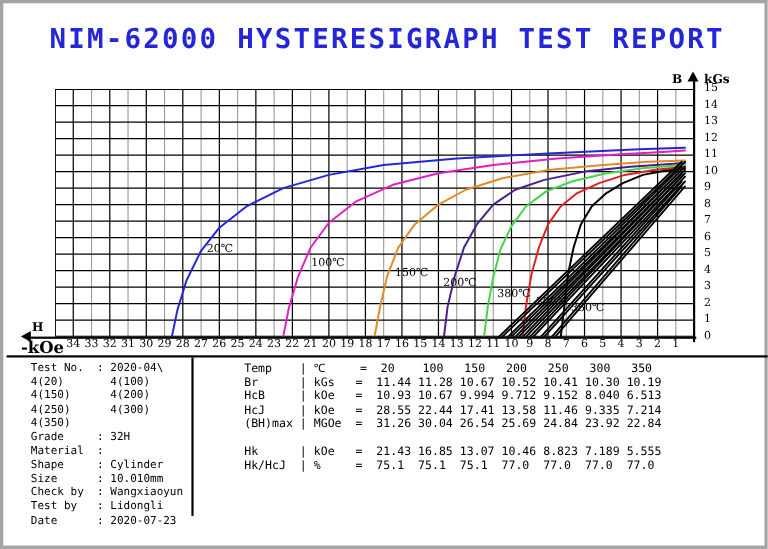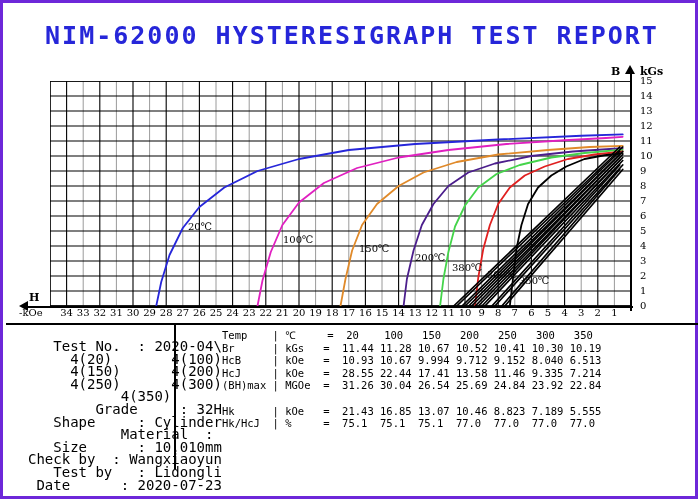--- a/index.html
+++ b/index.html
@@ -1,19 +1,19 @@
 <!DOCTYPE html>
 <html><head>
 <meta charset="utf-8">
 <style>
   html,body{margin:0;padding:0;background:#fff;}
   body{width:698px;height:499px;overflow:hidden;
        font-family:"DejaVu Sans Mono","Liberation Mono",monospace;}
   #page{position:relative;width:698px;height:499px;box-sizing:border-box;
-        border:3px solid #6d28d9;background:#fff;}
+        border:3px solid #a3a3a3;background:#fff;}
 
   
   #title{position:absolute;left:0;top:18px;width:698px;text-align:center;
          color:#2626d9;font-size:25px;letter-spacing:2px;font-weight:bold;
          font-family:"DejaVu Sans Mono","Liberation Mono",monospace;}
 
   
   #plot-wrap{position:absolute;left:47px;top:78px;width:581px;height:225px;}
   #grid{position:absolute;left:0;top:0;width:100%;height:100%;}
   #curves{position:absolute;left:0;top:0;width:100%;height:100%;}
@@ -31,35 +31,35 @@
   .ytick{position:absolute;left:637px;font-size:10px;color:#000;
          font-family:"DejaVu Serif","Liberation Serif",serif;}
 
   #xaxis{position:absolute;left:22px;top:303px;width:608px;height:0;
          border-top:2.5px solid #000;}
   #xarrow{position:absolute;left:16px;top:298px;width:0;height:0;
           border-top:5px solid transparent;border-bottom:5px solid transparent;
           border-right:9px solid #000;}
   #xlabel-H{position:absolute;left:26px;top:288px;font-size:11px;font-weight:bold;
             font-family:"DejaVu Serif","Liberation Serif",serif;}
-  #xlabel-unit{position:absolute;left:16px;top:304px;font-size:10px;font-weight:normal;
+  #xlabel-unit{position:absolute;left:16px;top:304px;font-size:15px;font-weight:bold;
             font-family:"DejaVu Serif","Liberation Serif",serif;}
   .xtick{position:absolute;top:304px;font-size:10px;color:#000;text-align:center;
          width:18px;font-family:"DejaVu Serif","Liberation Serif",serif;}
 
   .curve-label{position:absolute;font-size:10px;color:#000;white-space:nowrap;
                font-family:"DejaVu Serif","Liberation Serif",serif;}
 
   
   #panel{position:absolute;left:3px;top:320px;width:692px;height:176px;
          border-top:2.5px solid #000;}
   #panel-div{position:absolute;left:168px;top:0px;width:0;height:144px;
              border-left:2px solid #000;}
-  #info{position:absolute;left:22px;top:15px;font-size:14px;line-height:12.6px;
-        color:#000;text-align:right;}
+  #info{position:absolute;left:22px;top:4px;font-size:10px;line-height:12.6px;
+        color:#000;}
   .info-row{white-space:pre;}
   #table{position:absolute;left:180px;top:4px;font-size:10.5px;
          line-height:12.6px;color:#000;margin-left:36px;}
   .trow{white-space:pre;}
 </style>
 </head>
 <body>
 
 <div id="page">
 
@@ -207,37 +207,37 @@
       <div class="xtick" style="left: 536px;">5</div>
       <div class="xtick" style="left: 552.6px;">4</div>
       <div class="xtick" style="left: 569.2px;">3</div>
       <div class="xtick" style="left: 585.8px;">2</div>
       <div class="xtick" style="left: 602.4px;">1</div>
     </div>
   <div id="labels">
       <div class="curve-label" style="left: 185px; top: 218px;">20℃</div>
       <div class="curve-label" style="left: 280px; top: 231px;">100℃</div>
       <div class="curve-label" style="left: 356px; top: 240px;">150℃</div>
-      <div class="curve-label" style="left: 412px; top: 249px;">200℃</div>
+      <div class="curve-label" style="left: 400px; top: 249px;">200℃</div>
       <div class="curve-label" style="left: 449px; top: 259px;">380℃</div>
       <div class="curve-label" style="left: 484px; top: 266px;">300℃</div>
       <div class="curve-label" style="left: 516px; top: 272px;">350℃</div>
     </div>
 
   <div id="panel">
     <div id="panel-div"></div>
     <div id="info">
         <div class="info-row">Test No.  : 2020-04\</div>
         <div class="info-row">4(20)       4(100)</div>
         <div class="info-row">4(150)      4(200)</div>
         <div class="info-row">4(250)      4(300)</div>
         <div class="info-row">4(350)      </div>
         <div class="info-row">Grade     : 32H</div>
+        <div class="info-row">Material  : </div>
         <div class="info-row">Shape     : Cylinder</div>
-        <div class="info-row">Material  : </div>
         <div class="info-row">Size      : 10.010mm</div>
         <div class="info-row">Check by  : Wangxiaoyun</div>
         <div class="info-row">Test by   : Lidongli</div>
         <div class="info-row">Date      : 2020-07-23</div>
       </div>
     <div id="table">
         <div class="trow">Temp    | ℃     =  20    100   150   200   250   300   350   </div>
         <div class="trow">Br      | kGs   =  11.44 11.28 10.67 10.52 10.41 10.30 10.19 </div>
         <div class="trow">HcB     | kOe   =  10.93 10.67 9.994 9.712 9.152 8.040 6.513 </div>
         <div class="trow">HcJ     | kOe   =  28.55 22.44 17.41 13.58 11.46 9.335 7.214 </div>

